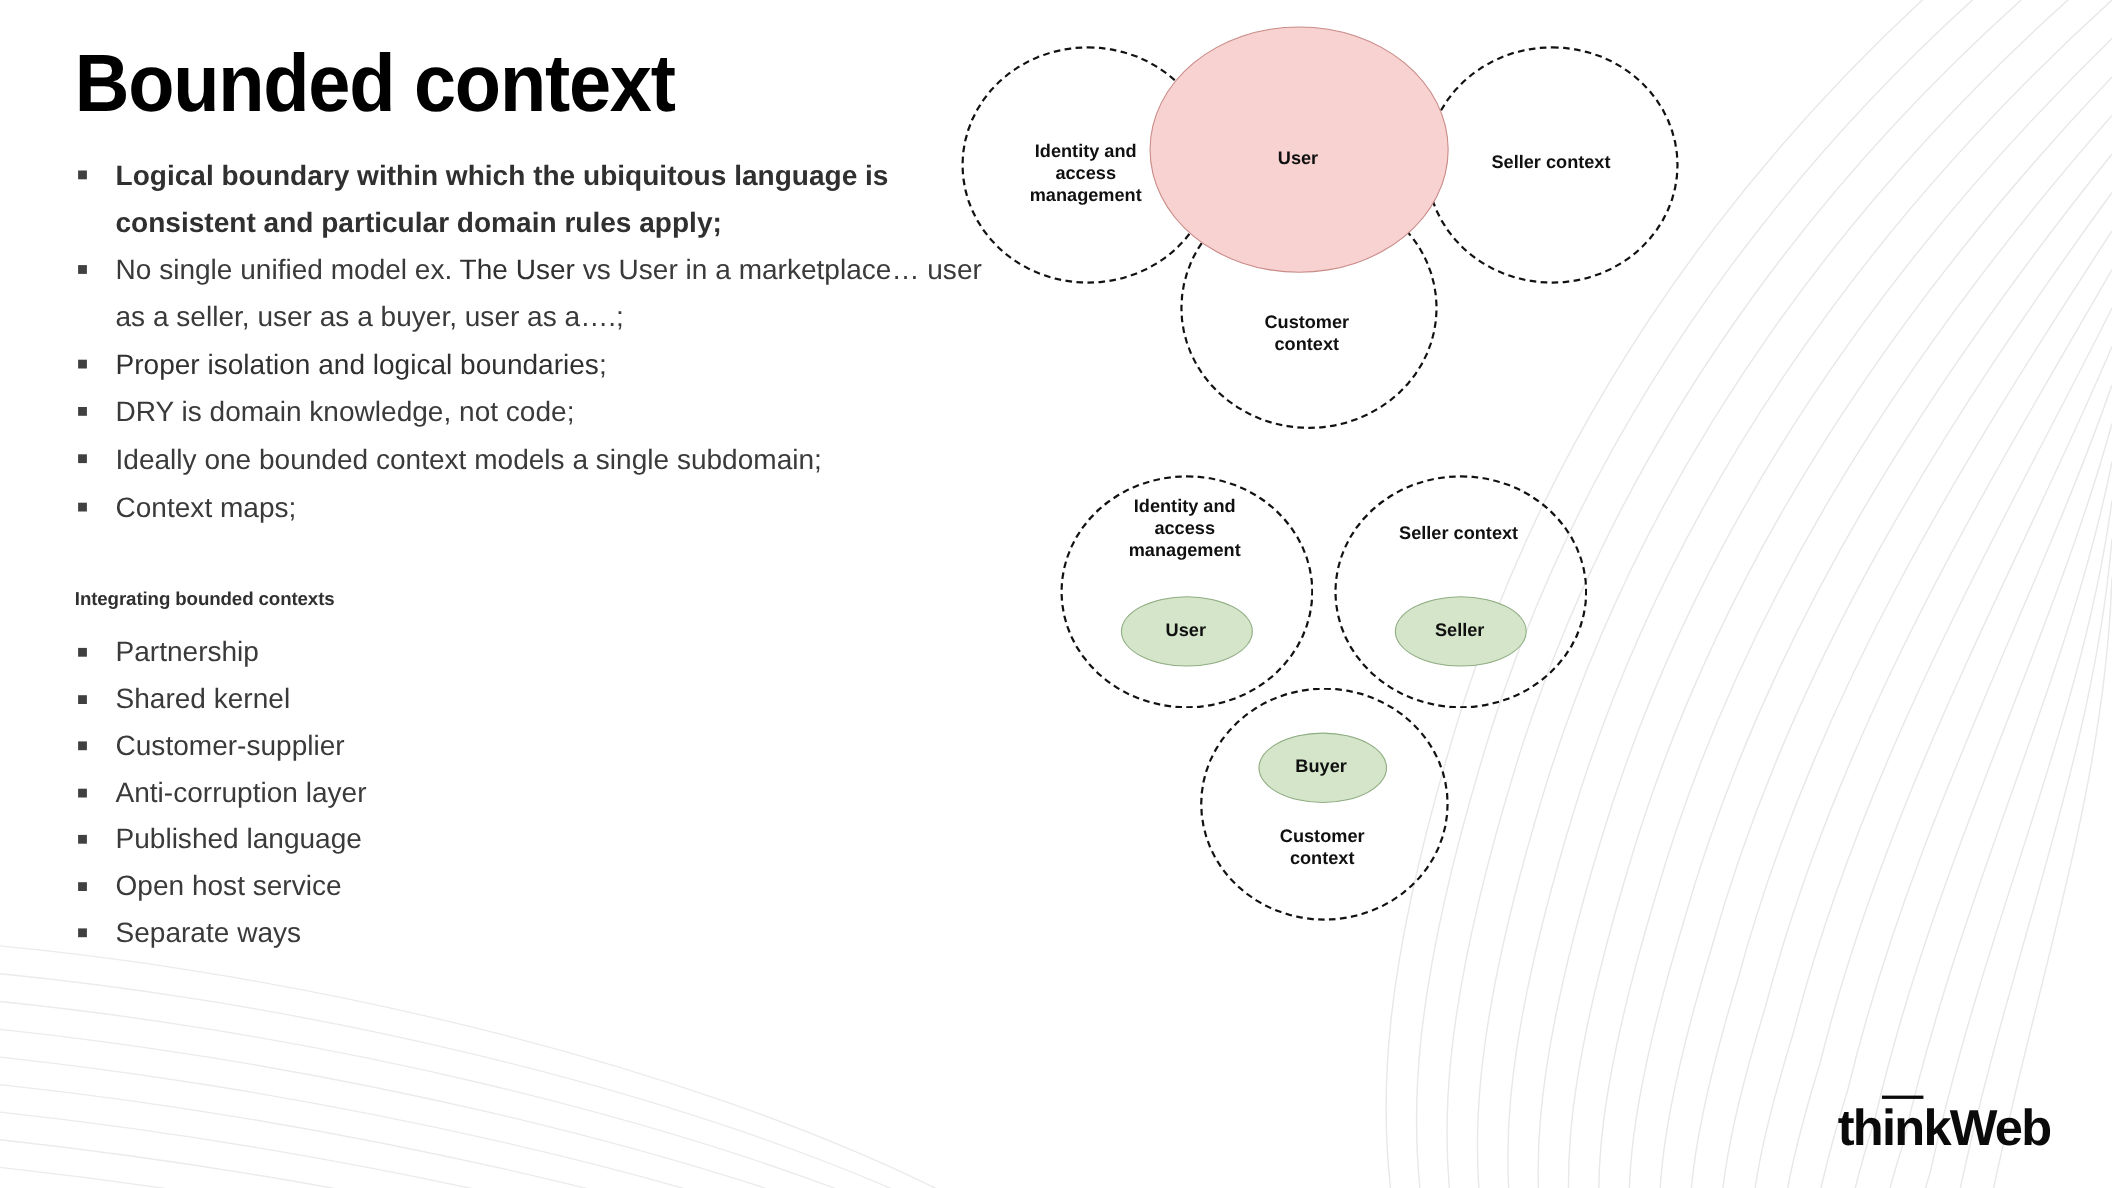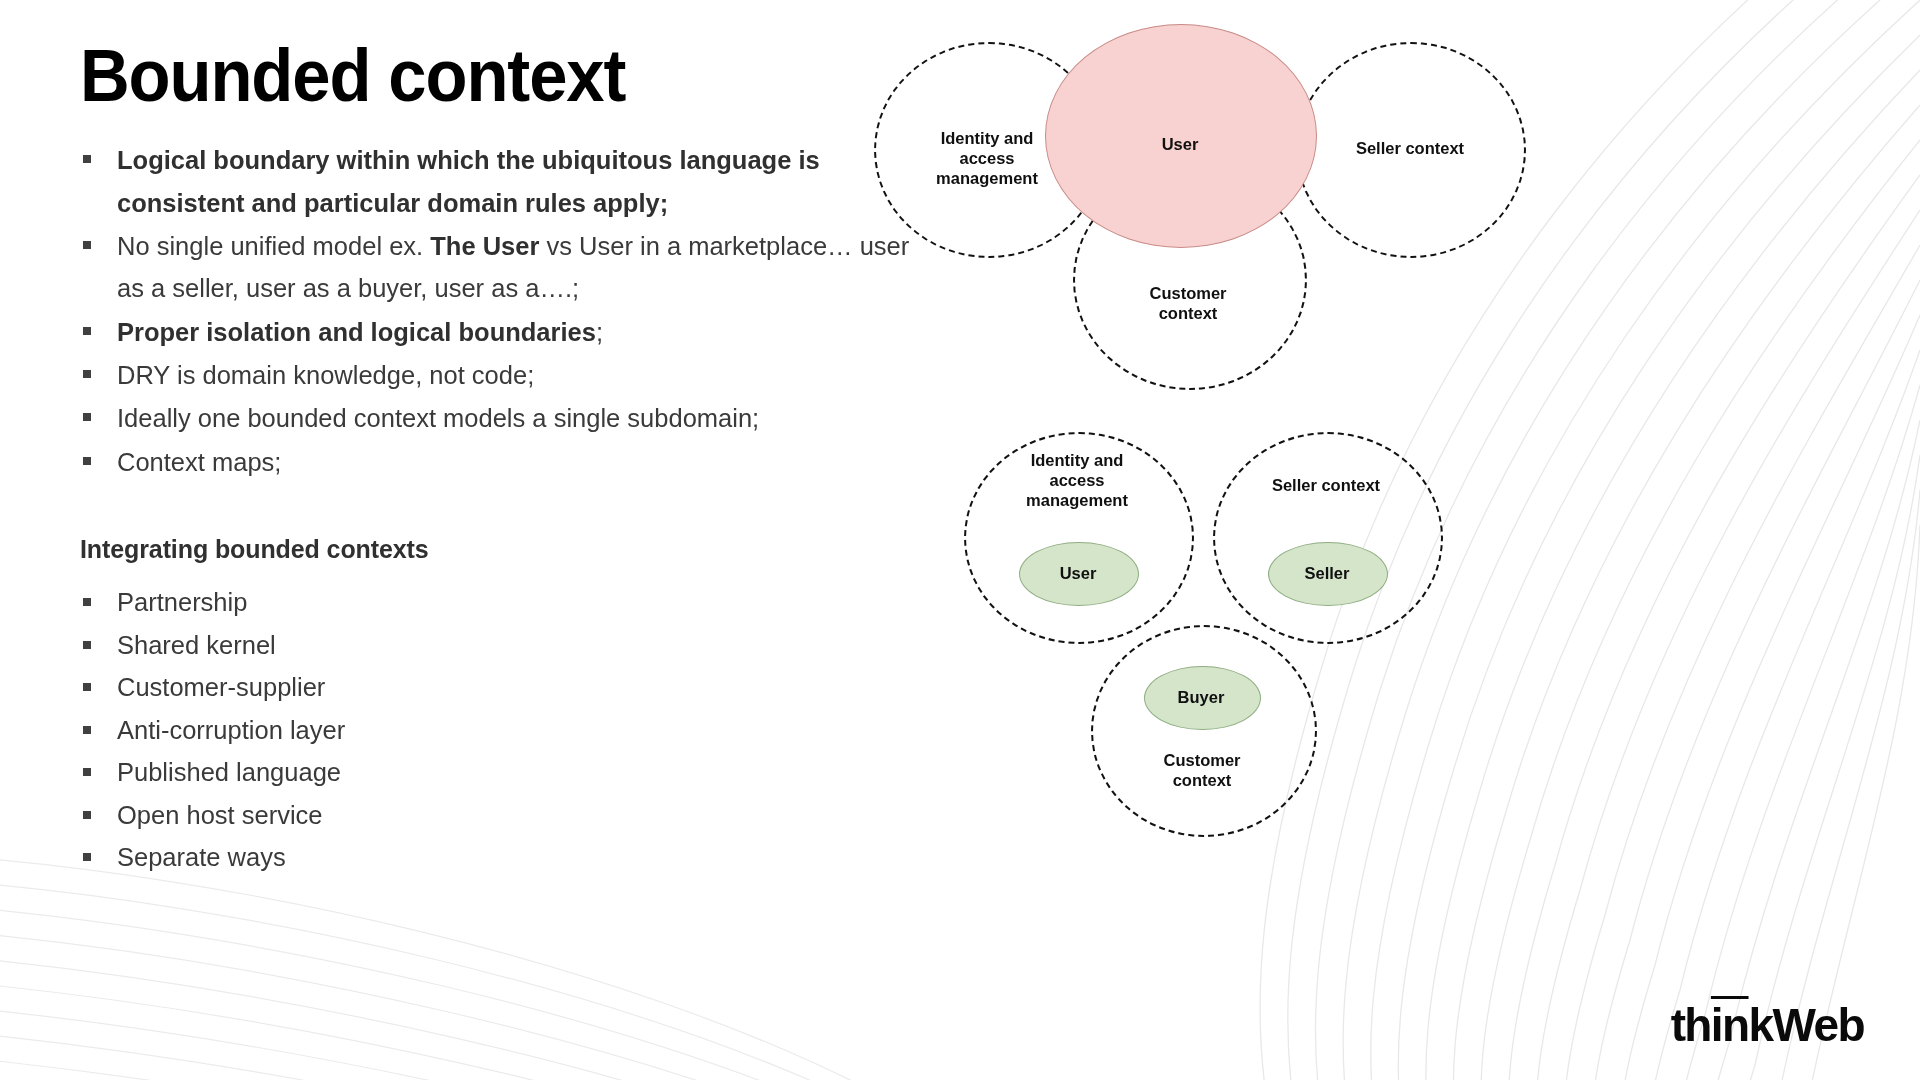--- a/index.html
+++ b/index.html
@@ -30,21 +30,21 @@
     inset: 0;
     width: 1920px;
     height: 1080px;
     pointer-events: none;
     z-index: 0;
   }
 
   
   #left-col {
     position: absolute;
-    left: 80px;
+    left: 68px;
     top: 38px;
     width: 830px;
     z-index: 3;
   }
 
   #page-title {
     font-size: 74px;
     font-weight: bold;
     line-height: 1.02;
     letter-spacing: -1.2px;
@@ -70,25 +70,25 @@
   }
   ul.blist > li .sq {
     position: absolute;
     left: 3px;
     top: 16px;
     width: 8px;
     height: 8px;
     background: #404040;
   }
   li.bold, li.bold .txt { font-weight: bold; color: #303030; }
-  .txt b { font-weight: bold; color: #303030; }
+  .txt b { font-weight: normal; color: #303030; }
 
   #section-head {
     margin: 52px 0 18px 0;
-    font-size: 25px;
+    font-size: 17px;
     font-weight: bold;
     color: #303030;
     letter-spacing: -0.1px;
   }
 
   #two-col {
     display: flex;
     gap: 0px;
     flex-direction: column;
   }

